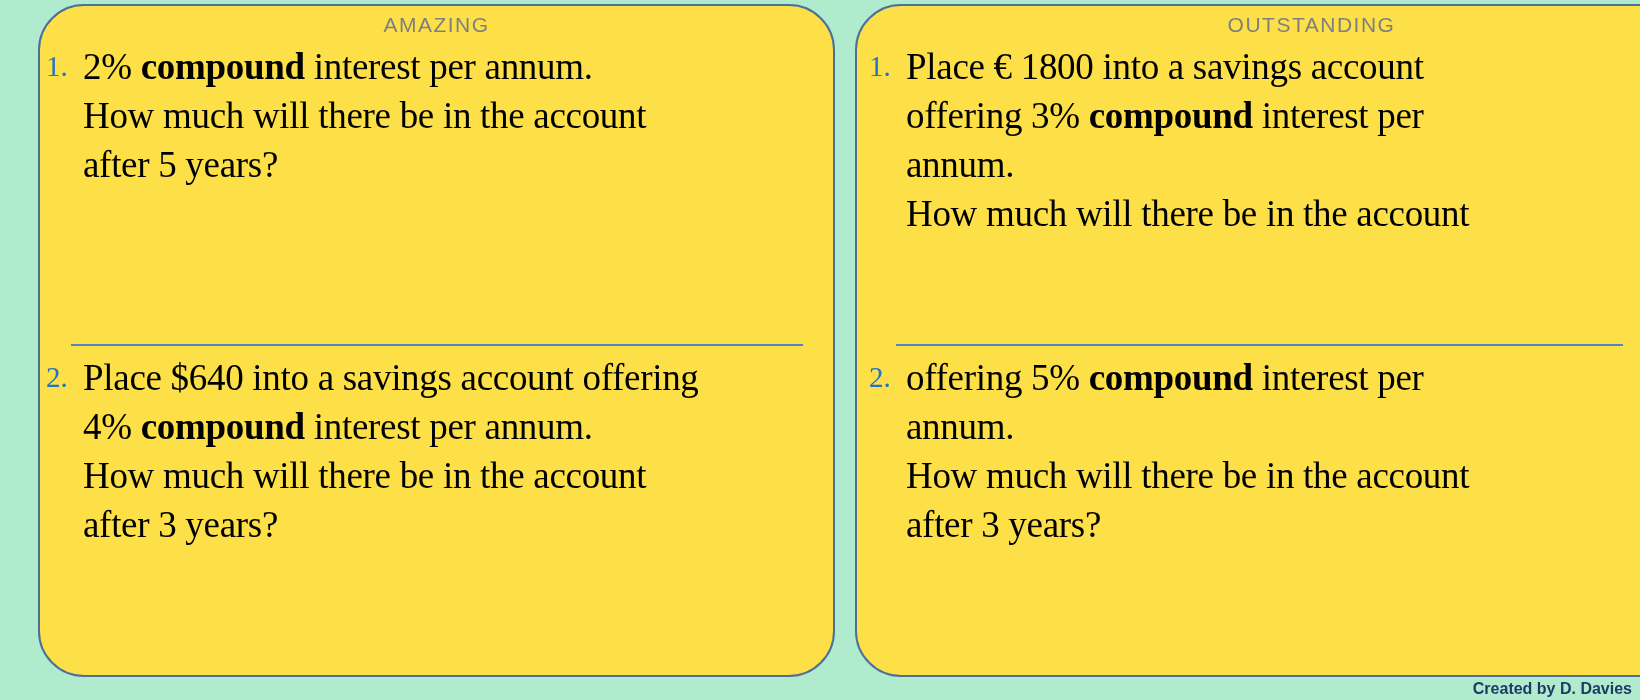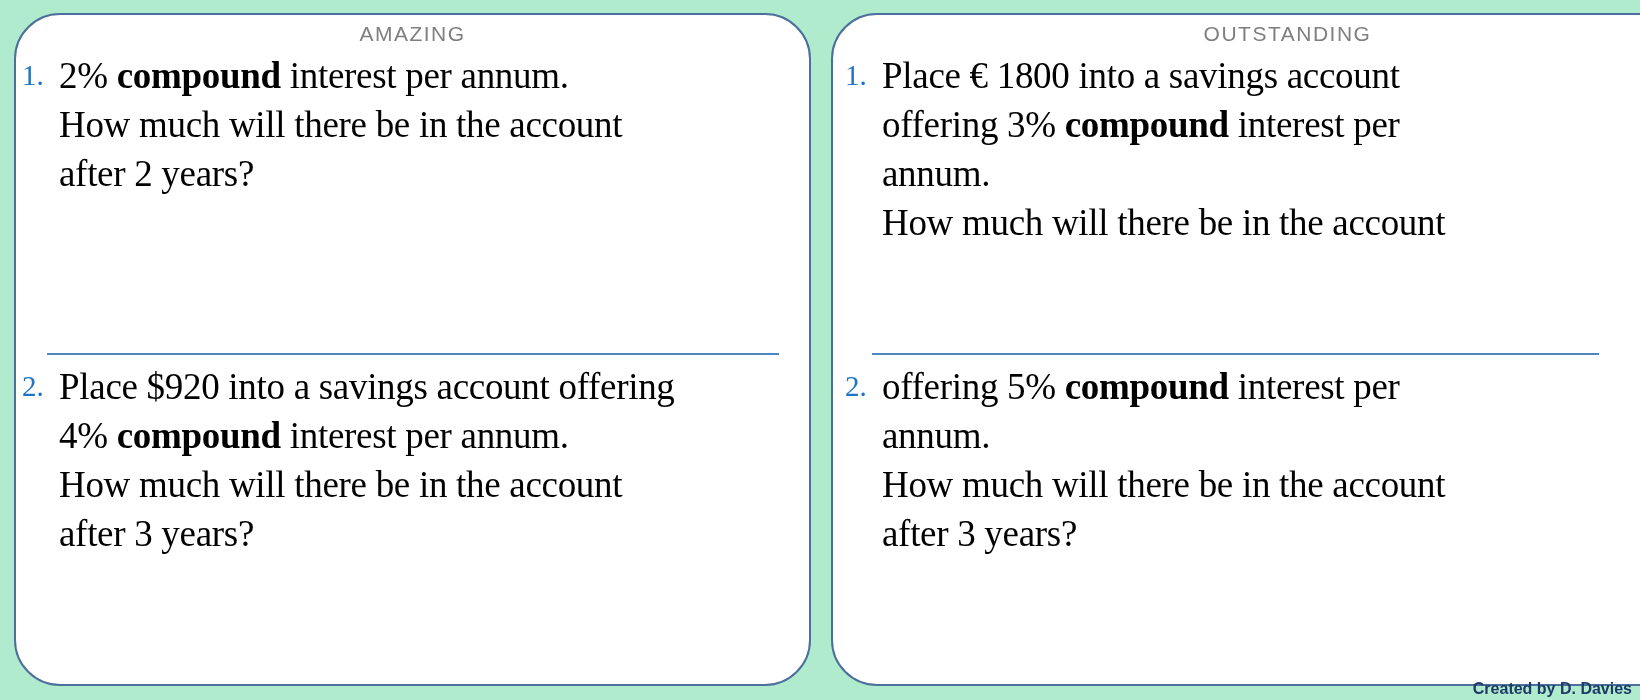--- a/index.html
+++ b/index.html
@@ -9,26 +9,27 @@
   body {
     position: relative;
     width: 1640px;
     height: 700px;
     background: #b0ebcd;
     overflow: hidden;
     font-family: "Liberation Serif", serif;
   }
   .panel {
     position: absolute;
-    top: 13px;
+    top: 4px;
     height: 673px;
-    background: #ffffff;
+    background: #fde047;
     border: 2px solid #4d6f9c;
     border-radius: 46px;
     box-sizing: border-box;
+    margin-left: 24px;
   }
   .panel-left  { left: 14px;  width: 797px; }
   .panel-right { left: 831px; width: 913px; }
   .panel-header {
     position: absolute;
     top: 7px;
     left: 0;
     width: 100%;
     text-align: center;
     font-family: "Liberation Sans", sans-serif;
@@ -82,28 +83,28 @@
 </head>
 <body>
 
 <div class="panel panel-left">
   <div class="panel-header">AMAZING</div>
 
   <div class="question question-top">
     <span class="qnum">1.</span>
     <div class="qline"><span>2% </span><b>compound</b><span> interest per annum.</span></div>
     <div class="qline"><span>How much will there be in the account</span><b></b><span></span></div>
-    <div class="qline"><span>after 2 years?</span><b></b><span></span></div>
+    <div class="qline"><span>after 5 years?</span><b></b><span></span></div>
   </div>
 
   <div class="divider"></div>
 
   <div class="question question-bottom">
     <span class="qnum">2.</span>
-    <div class="qline"><span>Place $920 into a savings account offering</span><b></b><span></span></div>
+    <div class="qline"><span>Place $640 into a savings account offering</span><b></b><span></span></div>
     <div class="qline"><span>4% </span><b>compound</b><span> interest per annum.</span></div>
     <div class="qline"><span>How much will there be in the account</span><b></b><span></span></div>
     <div class="qline"><span>after 3 years?</span><b></b><span></span></div>
   </div>
 </div>
 
 <div class="panel panel-right">
   <div class="panel-header">OUTSTANDING</div>
 
   <div class="question question-top">

